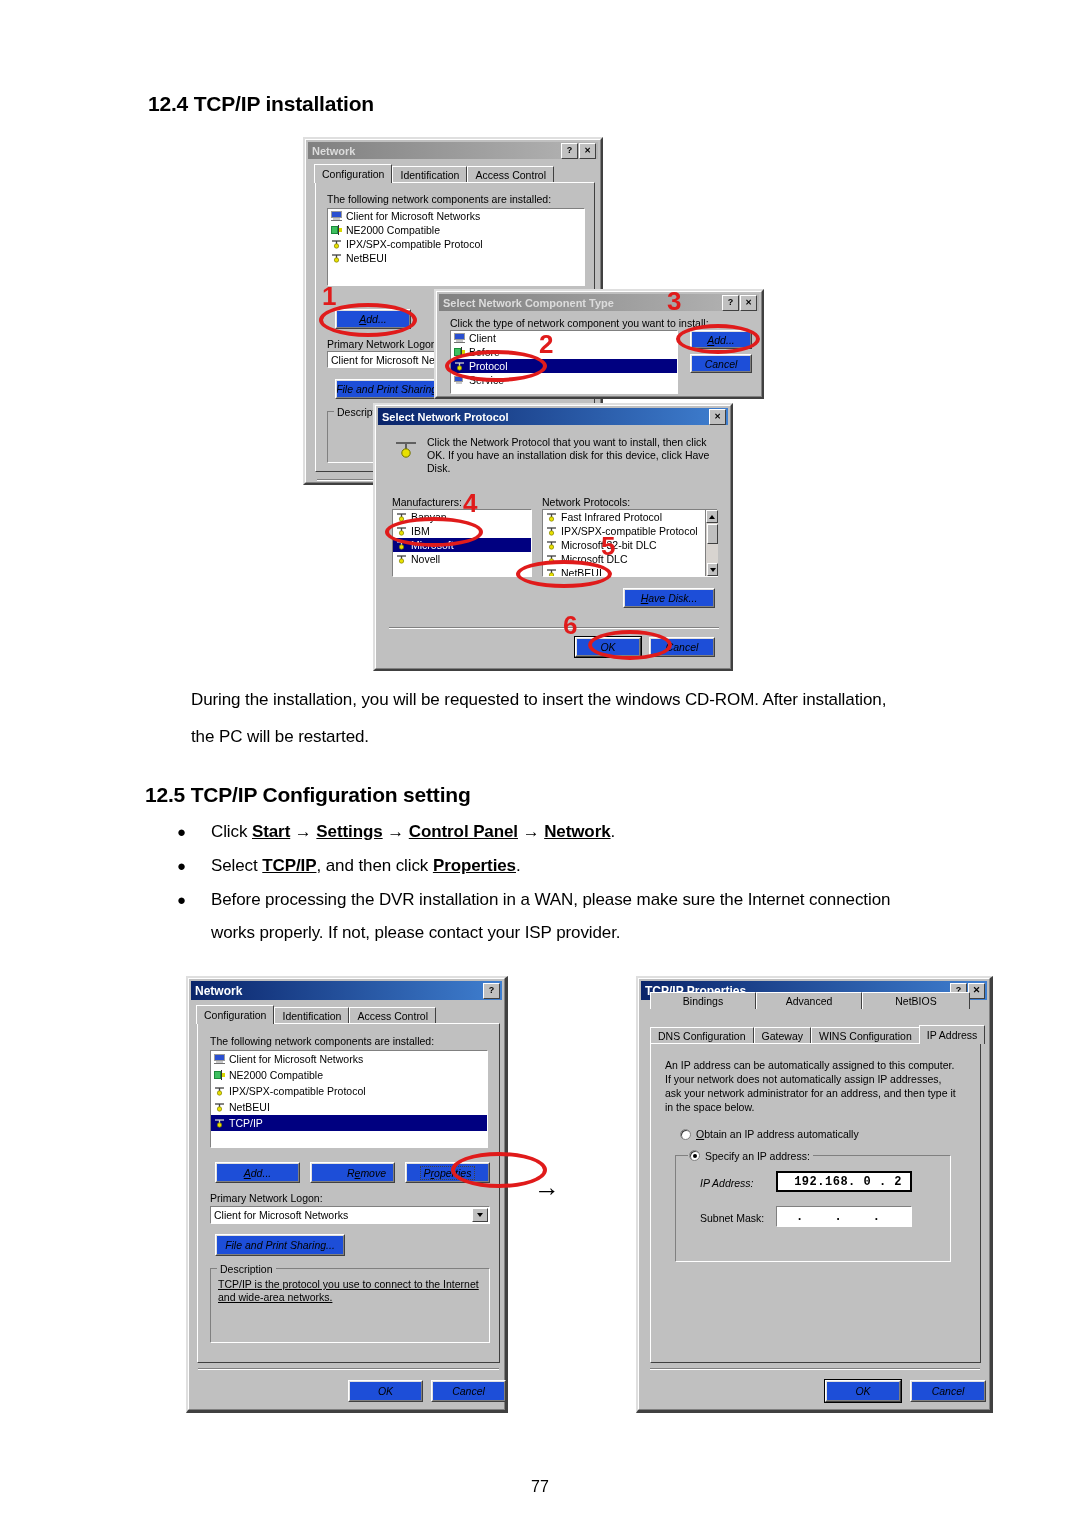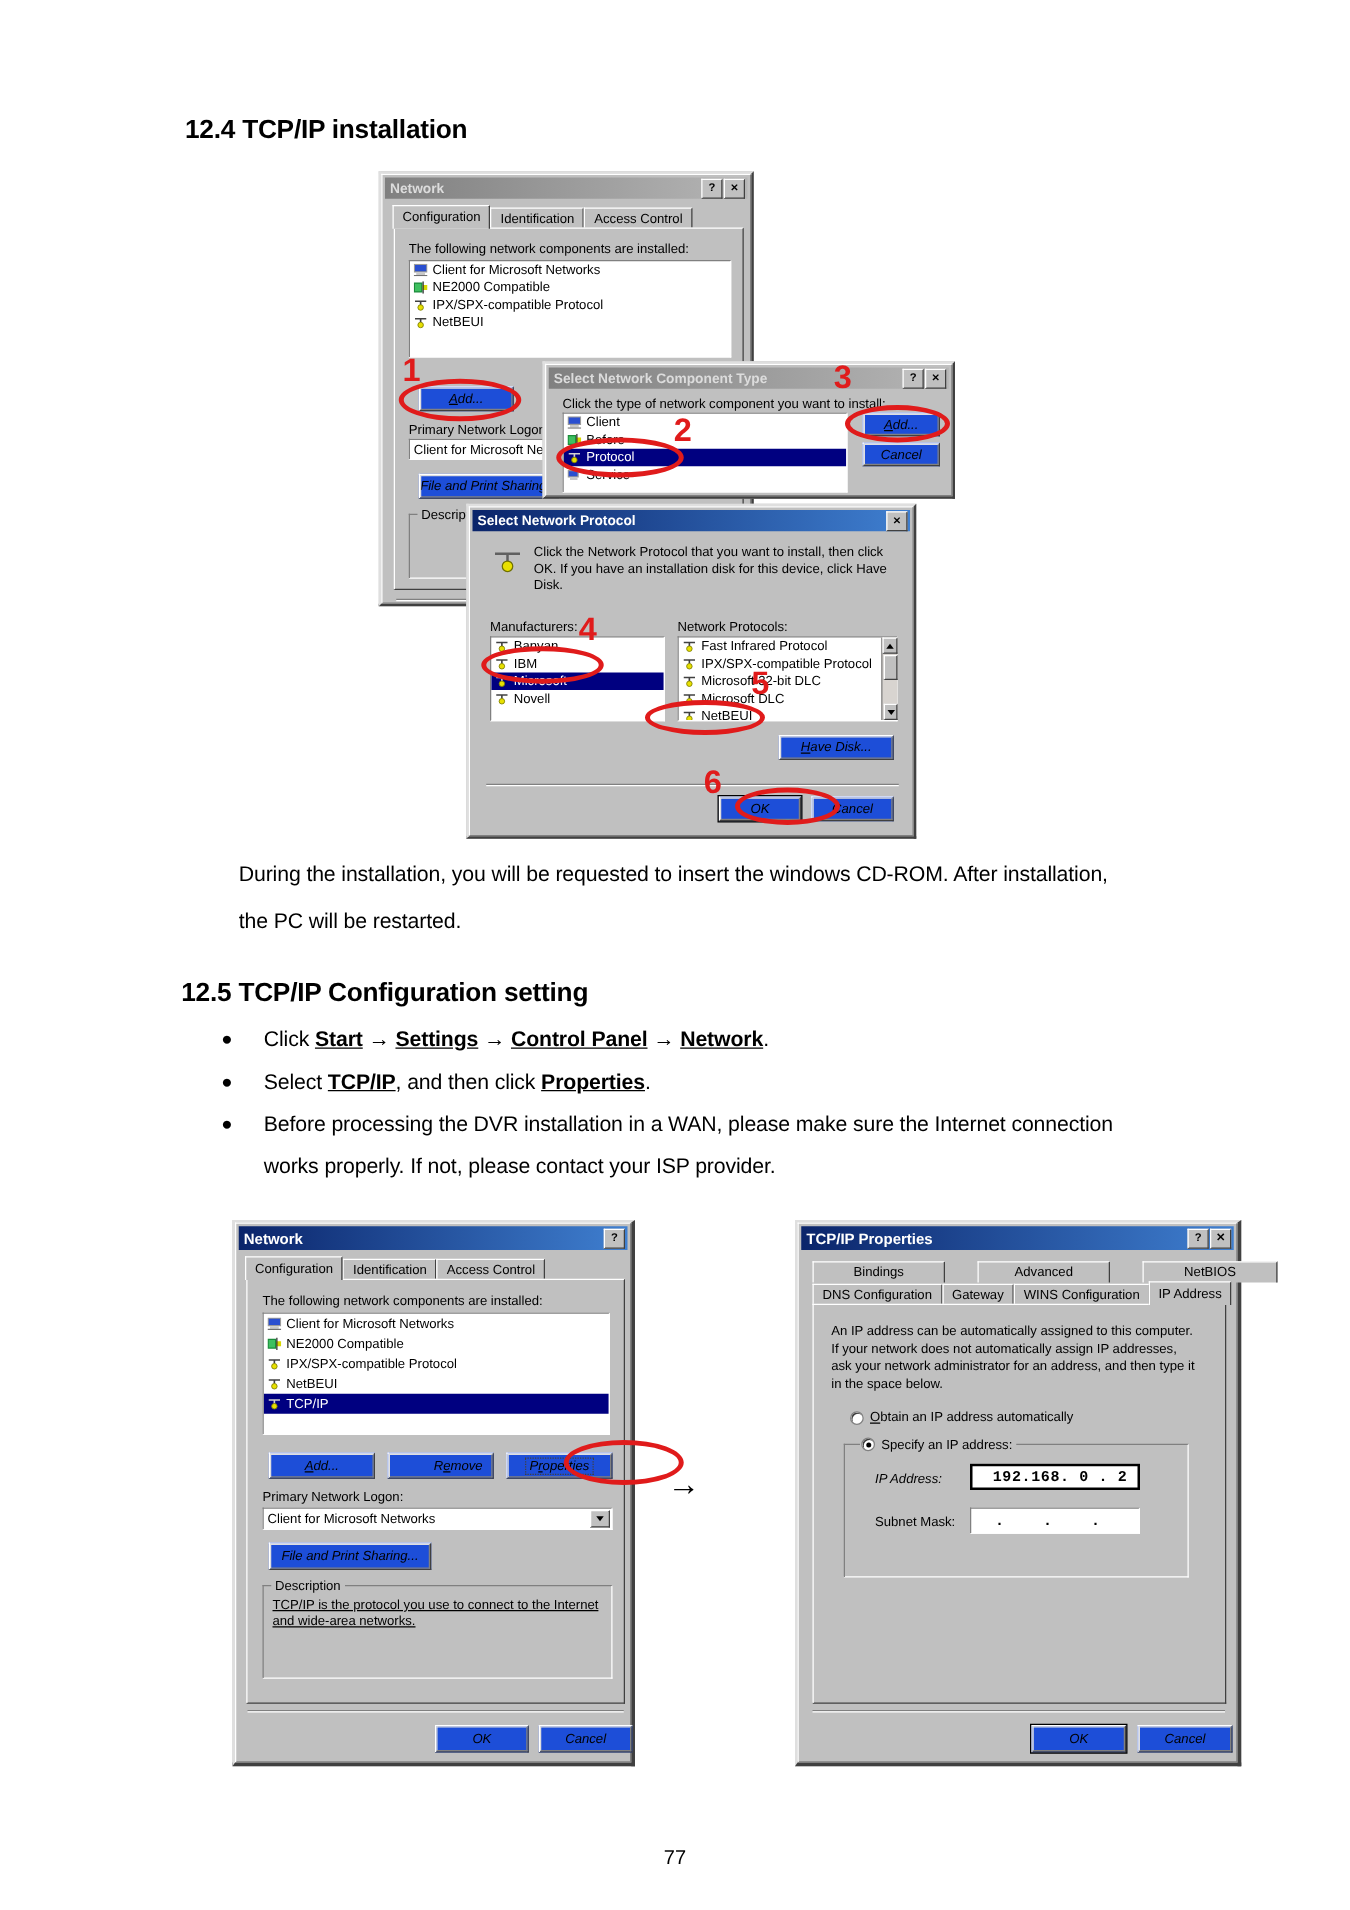--- a/index.html
+++ b/index.html
@@ -857,21 +857,21 @@
 
 <div class="win" style="left:589px; top:976px; width:357px; height:437px; border-right-width:3px; border-bottom-width:3px;margin-left:47px;">
   <div class="win-inner-bevel"></div>
 
   <div class="titlebar" style="height:19px;">
     <span class="tb-title" style="font-size:12px;">TCP/IP Properties</span>
     <span class="tb-btn">?</span>
     <span class="tb-btn" style="font-size:9px;">✕</span>
   </div>
 
-  <div class="tabstrip" style="left:12px; top:29px;gap:26px;">
+  <div class="tabstrip" style="left:12px; top:12px;">
     <div class="tab" style="width:106px; justify-content:center;">Bindings</div>
     <div class="tab" style="width:106px; justify-content:center;">Advanced</div>
     <div class="tab" style="width:108px; justify-content:center;">NetBIOS</div>
   </div>
 
   <div class="tabstrip" style="left:12px; top:47px;">
     <div class="tab">DNS Configuration</div>
     <div class="tab">Gateway</div>
     <div class="tab">WINS Configuration</div>
     <div class="tab active">IP Address</div>

